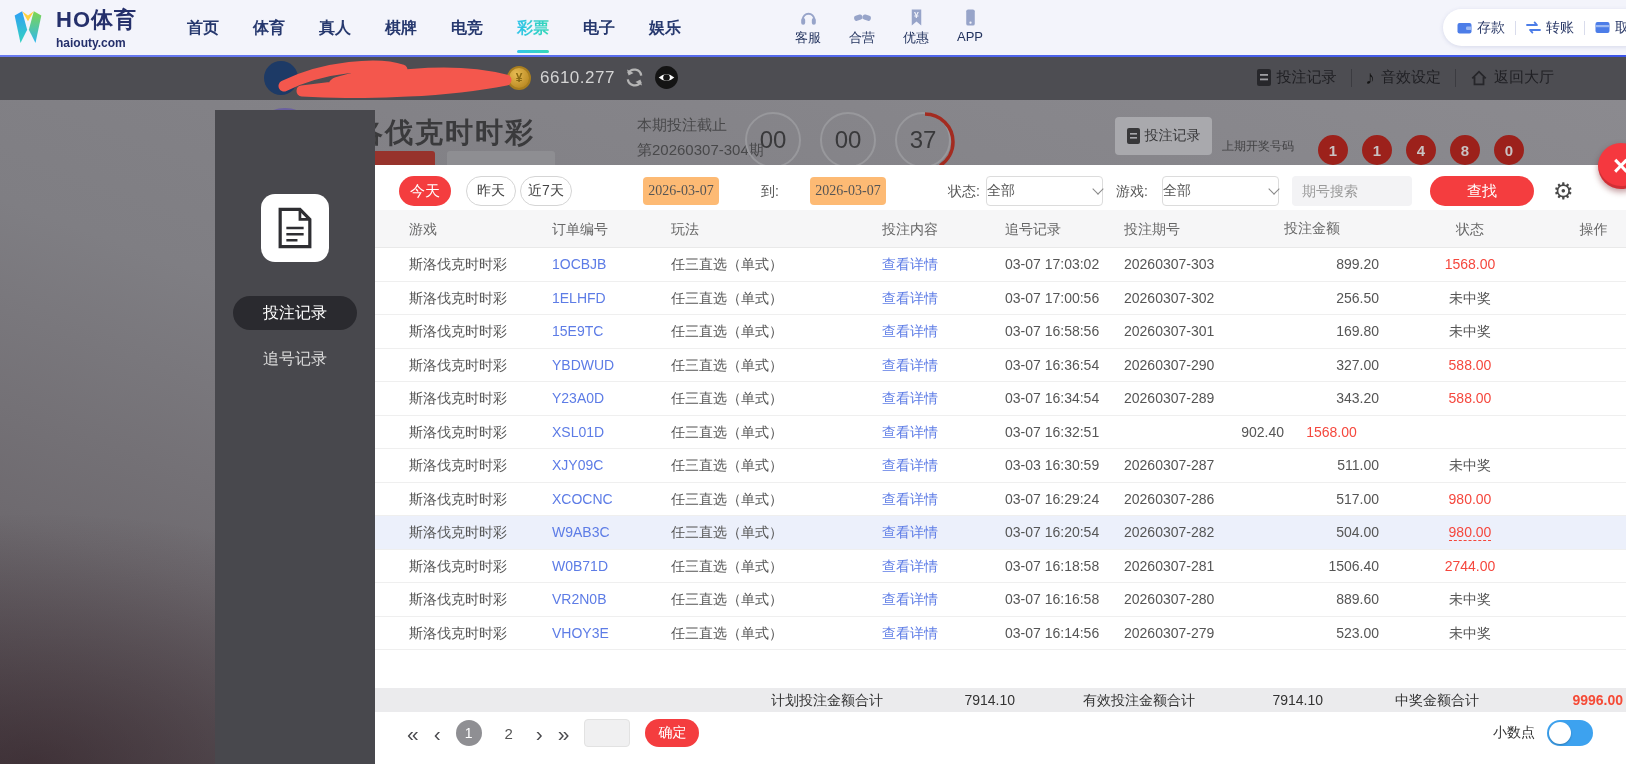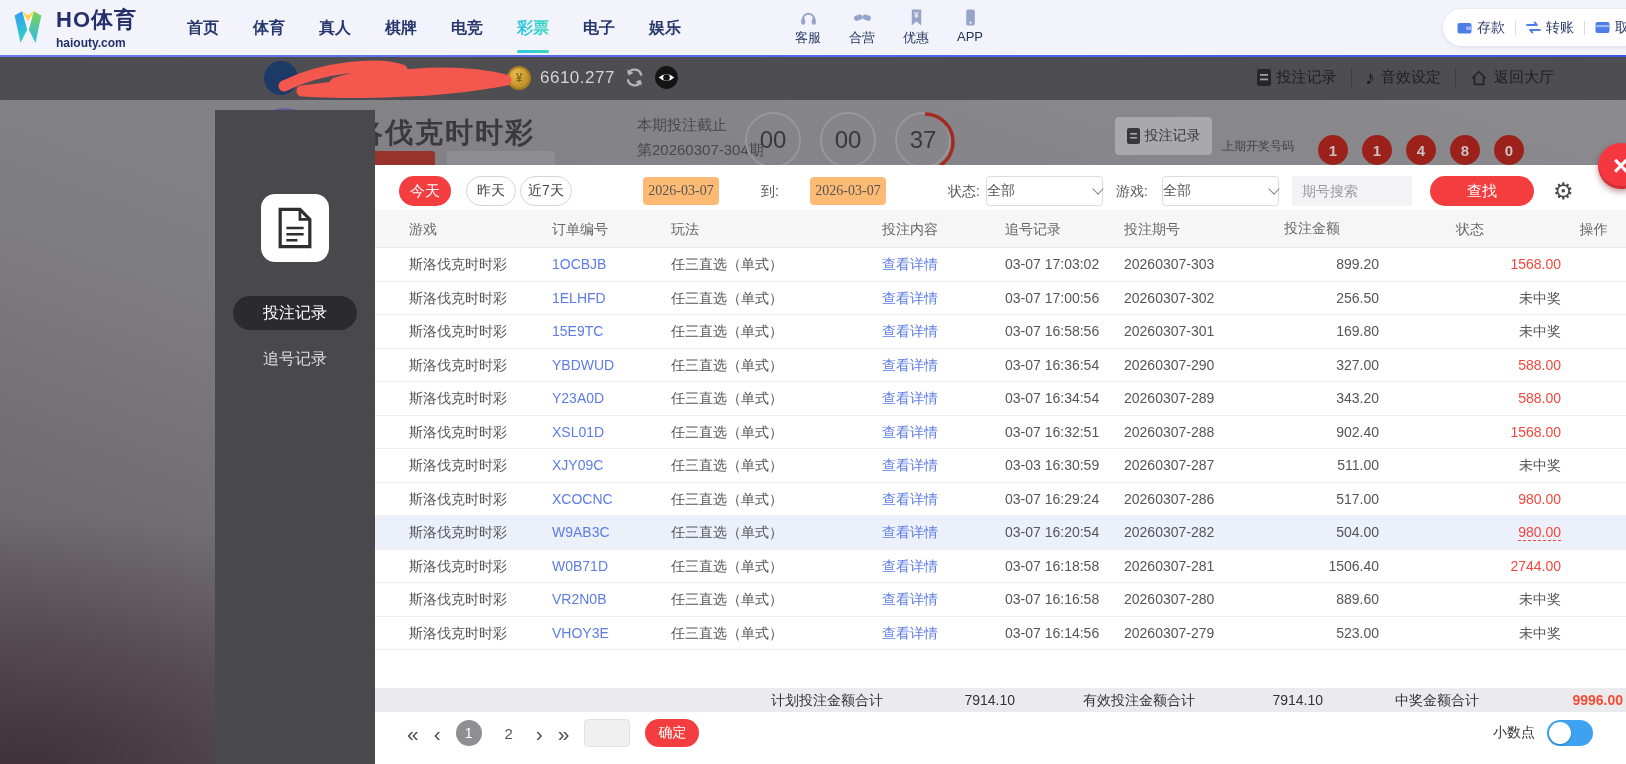--- a/index.html
+++ b/index.html
@@ -92,21 +92,21 @@
   .grid-cols { display:grid; grid-template-columns:143px 119px 211px 123px 119px 160px 95px 182px 65px; padding-left:34px; }
   .thead { position:absolute; left:0; top:45px; width:100%; height:38px; background:#f6f6f7; border-bottom:1px solid #e9e9e9; font-size:14px; color:#666; line-height:38px; }
   .th-amount { text-align:left;font-family:Liberation Mono, monospace; } .th-status { text-align:center; } .th-action { text-align:center; }
   .tbody { position:absolute; left:0; top:83px; width:100%; }
   .tr { height:33.5px; line-height:33.5px; border-bottom:1px solid #efefef; font-size:14px; color:#555; cursor:pointer; }
   .tr.hl { background:#ecf0fb; }
   .td { overflow:hidden; white-space:nowrap; }
   .c-order { color:#5d7ce6; }
   .c-content a { color:#5d7ce6; text-decoration:none; cursor:pointer; }
   .c-amount { text-align:right; }
-  .c-status { text-align:right; }
+  .c-status { text-align:center; }
   .c-status .win { color:#f5473d; }
   .c-status .dashed { border-bottom:1px dashed #f5473d; }
 
   
   .totals { position:absolute; left:0; top:523px; width:100%; height:24px; background:#ebebed; font-size:14px; color:#333; }
   .totals span { position:absolute; top:0; line-height:24px; }
   .t-l1 { left:396px; } .t-v1 { left:520px; width:120px; text-align:right; }
   .t-l2 { left:708px; } .t-v2 { left:828px; width:120px; text-align:right; }
   .t-l3 { left:1020px; } .t-v3 { left:1128px; width:120px; text-align:right; color:#f54a36; font-weight:bold; }
 
@@ -422,21 +422,20 @@
     <div class="td c-status"><span class="win">588.00</span></div>
     <div class="td c-action"></div>
   </div>
 
   <div class="tr grid-cols">
     <div class="td c-game">斯洛伐克时时彩</div>
     <div class="td c-order">XSL01D</div>
     <div class="td c-play">任三直选（单式）</div>
     <div class="td c-content"><a>查看详情</a></div>
     <div class="td c-time">03-07 16:32:51</div>
-    <div class="td c-period">20260307-288</div>
     <div class="td c-amount">902.40</div>
     <div class="td c-status"><span class="win">1568.00</span></div>
     <div class="td c-action"></div>
   </div>
 
   <div class="tr grid-cols">
     <div class="td c-game">斯洛伐克时时彩</div>
     <div class="td c-order">XJY09C</div>
     <div class="td c-play">任三直选（单式）</div>
     <div class="td c-content"><a>查看详情</a></div>

